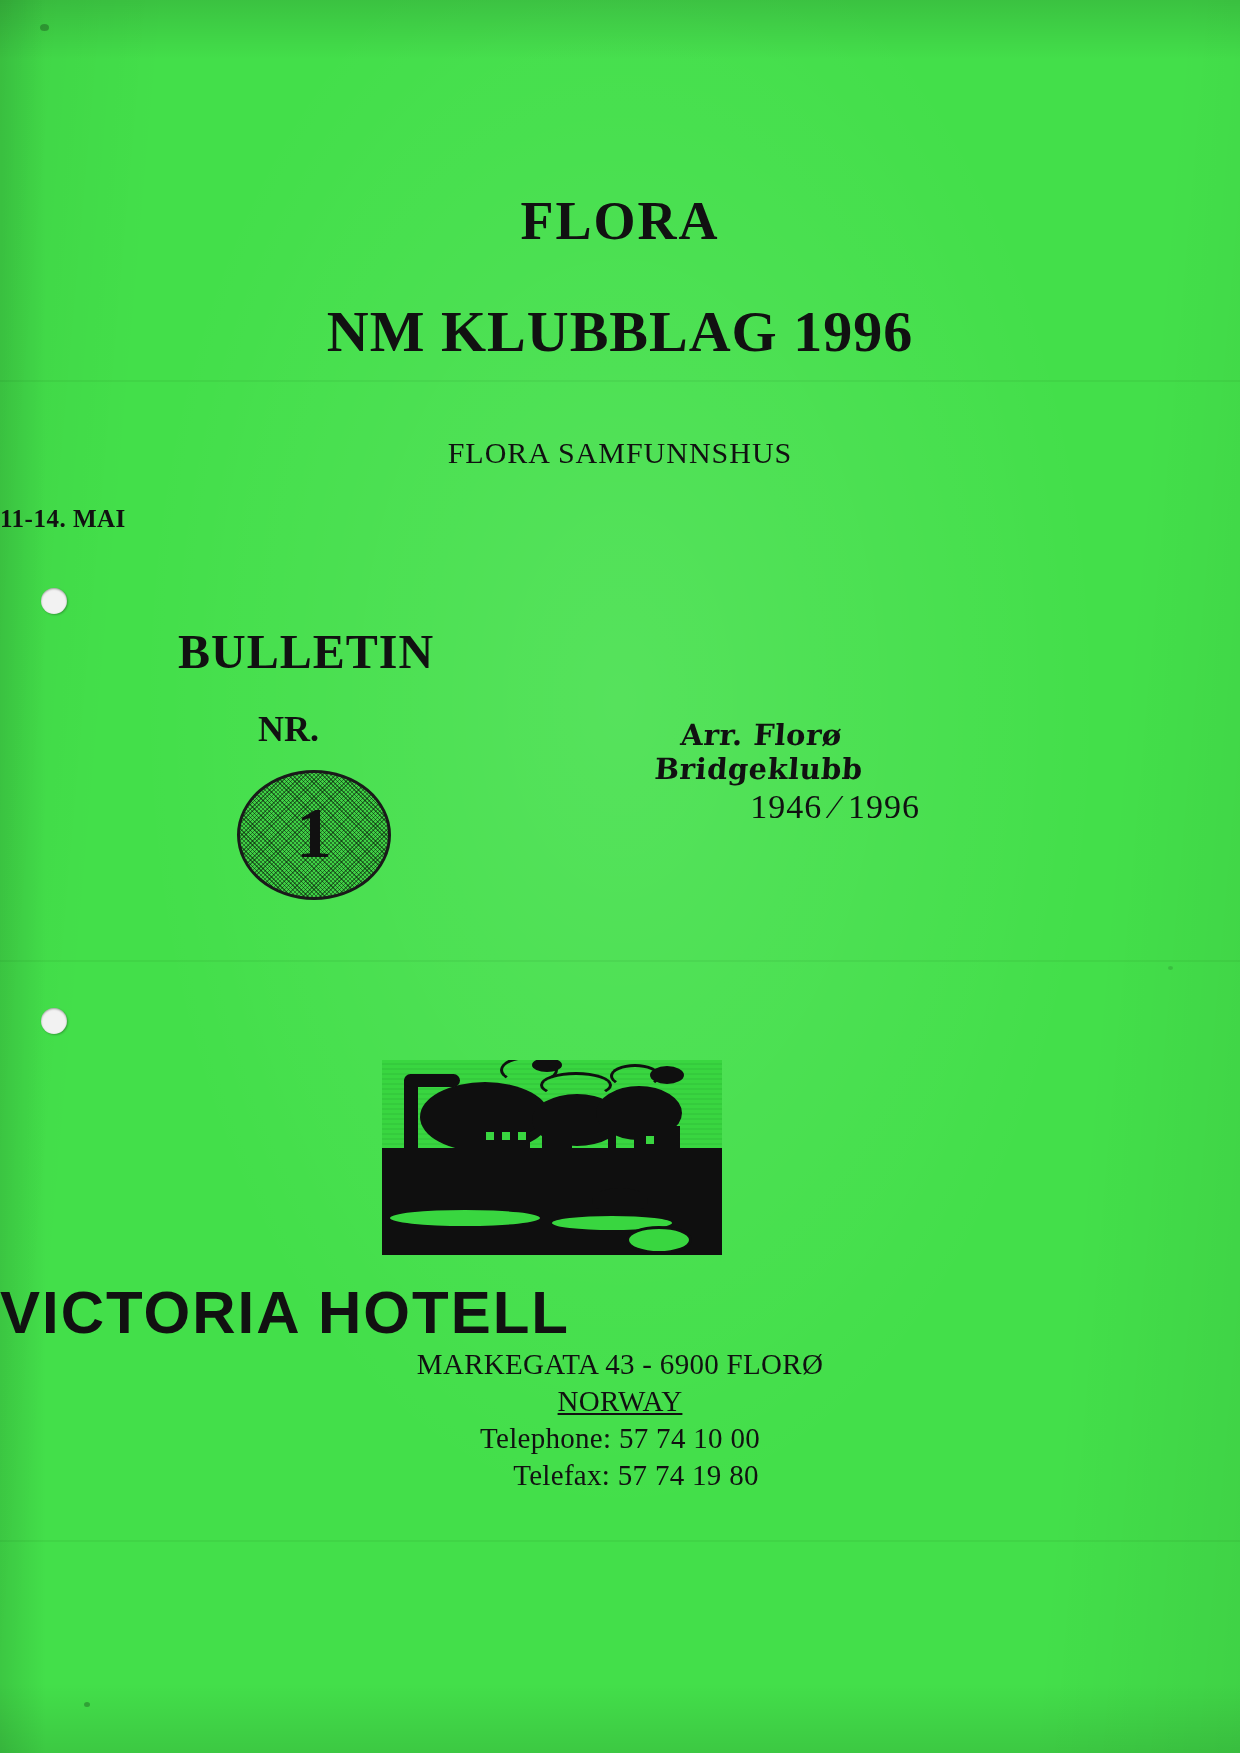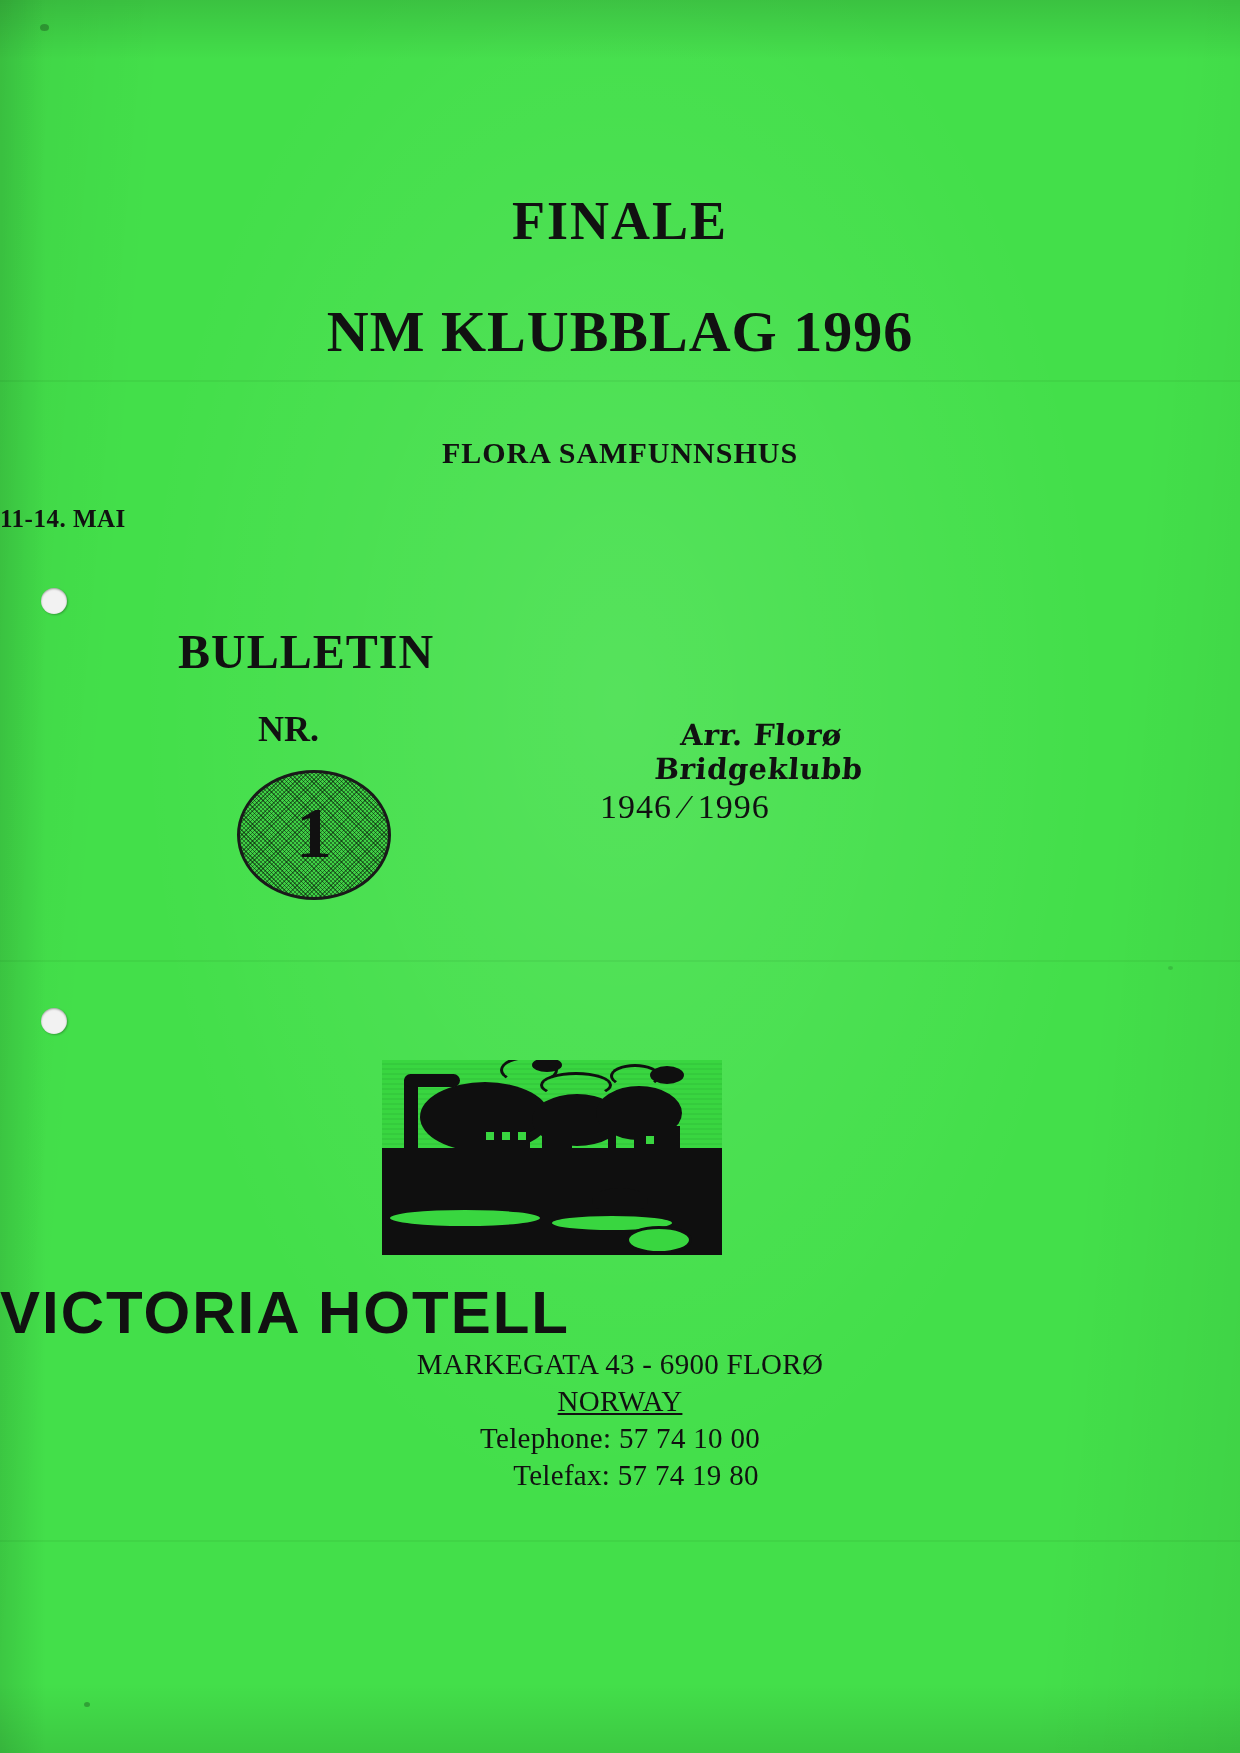--- a/index.html
+++ b/index.html
@@ -85,21 +85,21 @@
     font-size: 58px;
     font-weight: bold;
     letter-spacing: 1px;
   }
   .t-venue {
     position: absolute;
     top: 436px;
     left: 0; right: 0;
     text-align: center;
     font-size: 30px;
-    font-weight: bold;
+    font-weight: normal;
     letter-spacing: 1px;
   }
   .t-dates {
     position: absolute;
     top: 505px;
     left: 0; right: 0;
     font-size: 25px;
     font-weight: bold;
     letter-spacing: 0.5px;
   }
@@ -155,21 +155,21 @@
     font-size: 29px;
     font-weight: bold;
     letter-spacing: 0.5px;
     transform: skewX(-4deg);
   }
   .t-years {
     position: absolute;
     top: 788px;
     left: 600px;
     width: 320px;
-    text-align: left;
+    text-align: right;
     font-size: 34px;
     letter-spacing: 1px;
   }
 
   
   .picture {
     position: absolute;
     top: 1060px;
     left: 382px;
     width: 340px;
@@ -238,21 +238,21 @@
 
 <div class="speck" style="left:40px;top:24px;width:9px;height:7px;"></div>
 <div class="speck" style="left:84px;top:1702px;width:6px;height:5px;"></div>
 <div class="speck" style="left:1168px;top:966px;width:5px;height:4px;opacity:.5;"></div>
 
 <div class="punch top"></div>
 <div class="punch bottom"></div>
 
 <div class="content">
 
-  <div class="t-finale">FINALE</div>
+  <div class="t-finale">FLORA</div>
   <div class="t-main">NM  KLUBBLAG  1996</div>
   <div class="t-venue">FLORA SAMFUNNSHUS</div>
   <div class="t-dates">11-14. MAI</div>
 
   <div class="t-bulletin">BULLETIN</div>
   <div class="t-nr">NR.</div>
   <div class="nr-badge">
     <span>1</span>
   </div>
 

